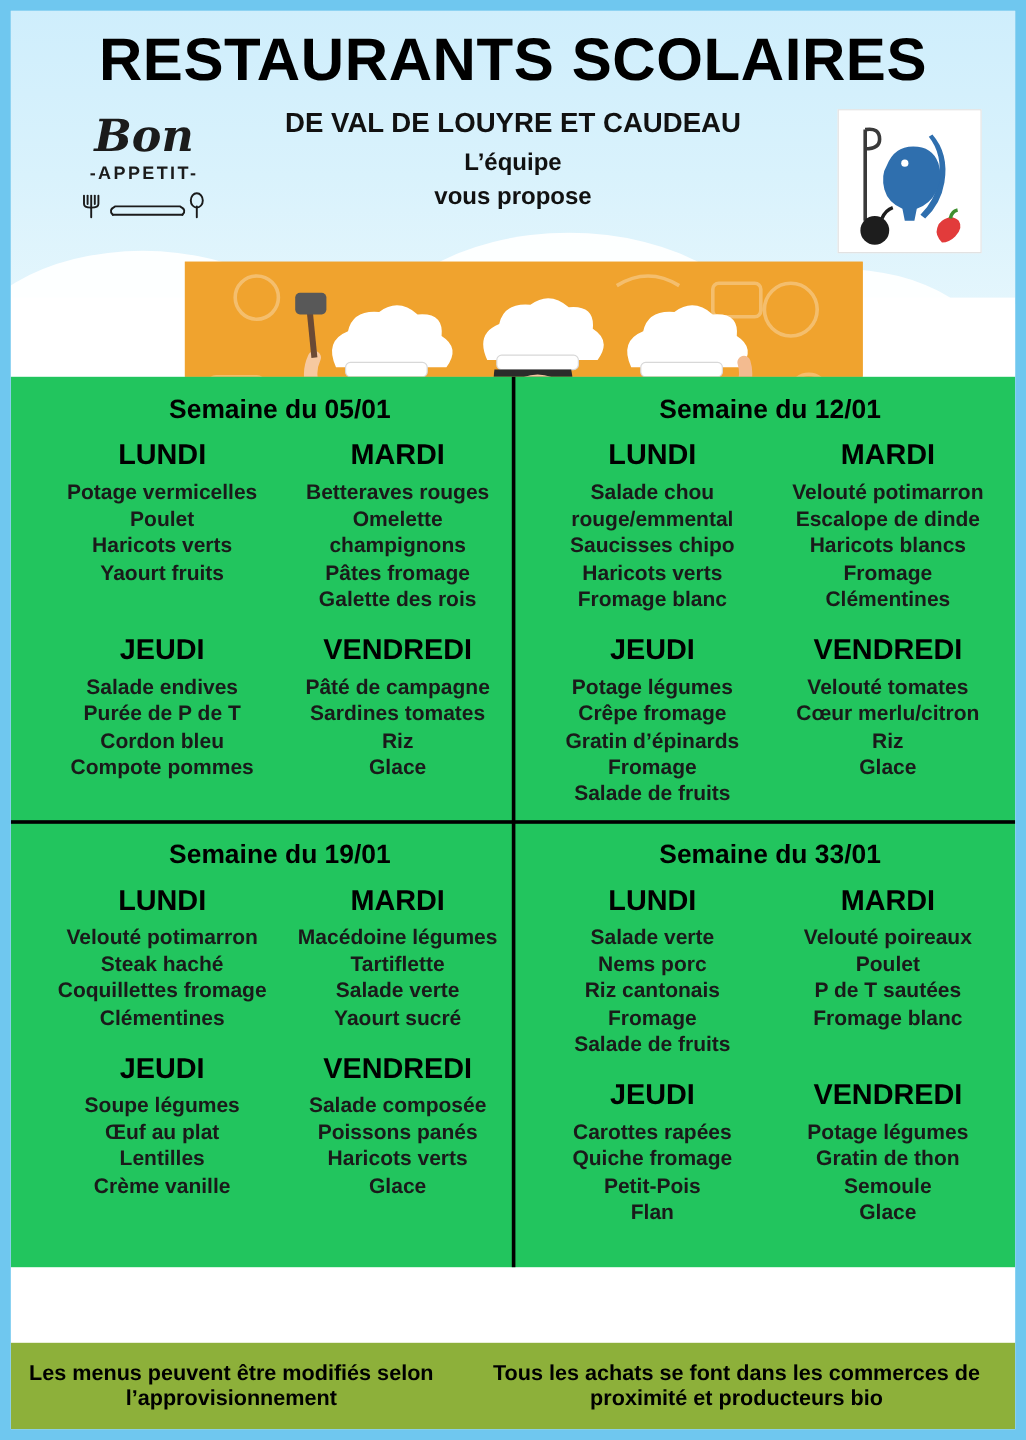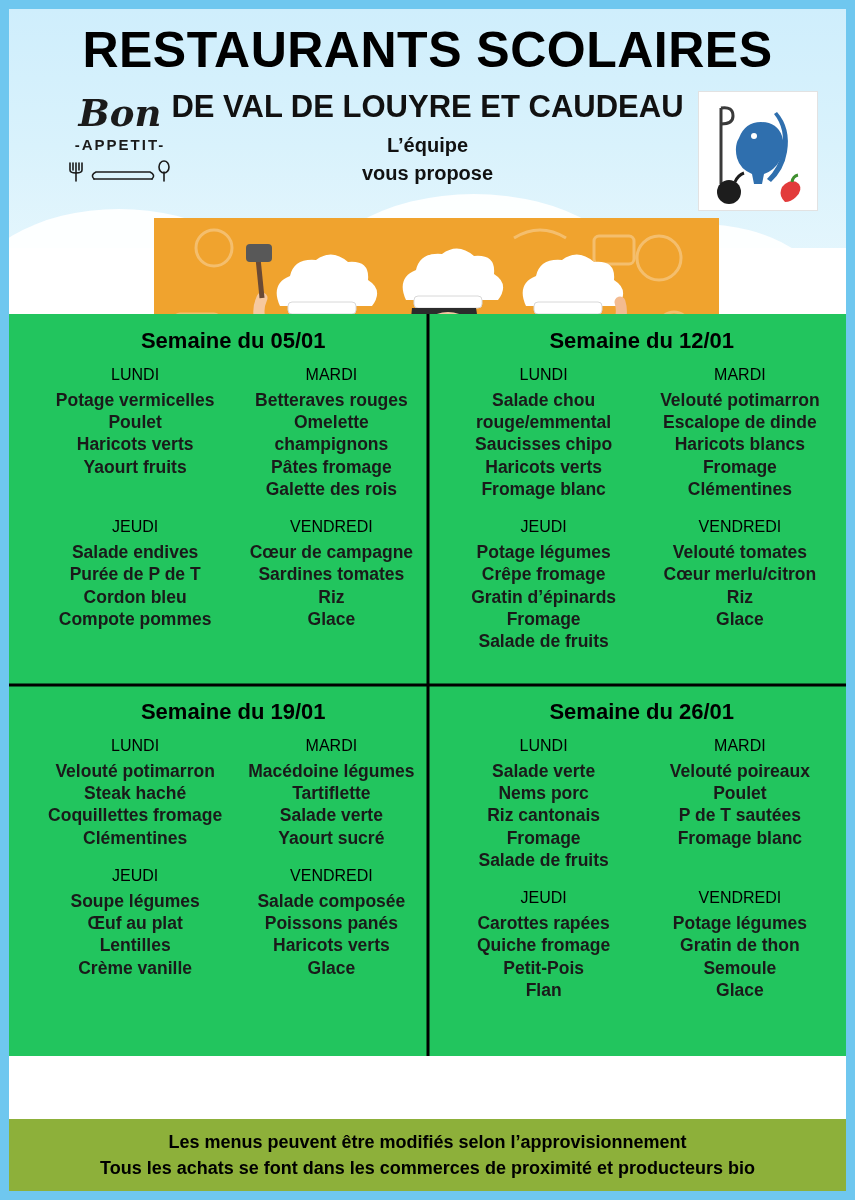--- a/index.html
+++ b/index.html
@@ -58,21 +58,21 @@
   .main-title {
     font-size: 50px;
     font-weight: bold;
     letter-spacing: 0.5px;
     color: #000;
     line-height: 1.08;
     white-space: nowrap;
   }
   .sub-title {
     margin-top: 12px;
-    font-size: 31px;
+    font-size: 23px;
     font-weight: bold;
     color: #111;
   }
   .sub-title2 {
     margin-top: 9px;
     font-size: 20px;
     font-weight: bold;
     color: #111;
     text-align: center;
   }
@@ -178,41 +178,41 @@
   .days {
     display: grid;
     grid-template-columns: 1fr 1fr;
     column-gap: 4px;
     row-gap: 16px;
   }
   .day {
     text-align: center;
   }
   .day-name {
-    font-size: 16px;
-    font-weight: normal;
+    font-size: 24px;
+    font-weight: bold;
     color: #000;
     margin-bottom: 5px;
   }
   .dish {
     font-size: 17.5px;
     font-weight: bold;
     color: #1a1a1a;
     line-height: 1.27;
   }
   .week .day-late .day-name { margin-top: 2px; }
 
   
   .footer {
     position: absolute;
     left: 0; right: 0; bottom: 0;
     height: 72px;
     background: #8db03a;
     display: flex;
-    flex-direction: column;
+    flex-direction: row;
     align-items: center;
     justify-content: center;
     gap: 5px;
   }
   .footer-line {
     font-size: 18px;
     font-weight: bold;
     color: #000;
     text-align: center;
   }
@@ -352,21 +352,21 @@
         </div>
         <div class="day day-late">
           <div class="day-name">JEUDI</div>
           <div class="dish">Salade endives</div>
           <div class="dish">Purée de P de T</div>
           <div class="dish">Cordon bleu</div>
           <div class="dish">Compote pommes</div>
         </div>
         <div class="day day-late">
           <div class="day-name">VENDREDI</div>
-          <div class="dish">Cœur de campagne</div>
+          <div class="dish">Pâté de campagne</div>
           <div class="dish">Sardines tomates</div>
           <div class="dish">Riz</div>
           <div class="dish">Glace</div>
         </div>
       </div>
     </div>
 
     <div class="week">
       <div class="week-title">Semaine du 12/01</div>
       <div class="days">
@@ -432,21 +432,21 @@
           <div class="day-name">VENDREDI</div>
           <div class="dish">Salade composée</div>
           <div class="dish">Poissons panés</div>
           <div class="dish">Haricots verts</div>
           <div class="dish">Glace</div>
         </div>
       </div>
     </div>
 
     <div class="week">
-      <div class="week-title">Semaine du 26/01</div>
+      <div class="week-title">Semaine du 33/01</div>
       <div class="days">
         <div class="day">
           <div class="day-name">LUNDI</div>
           <div class="dish">Salade verte</div>
           <div class="dish">Nems porc</div>
           <div class="dish">Riz cantonais</div>
           <div class="dish">Fromage</div>
           <div class="dish">Salade de fruits</div>
         </div>
         <div class="day">

